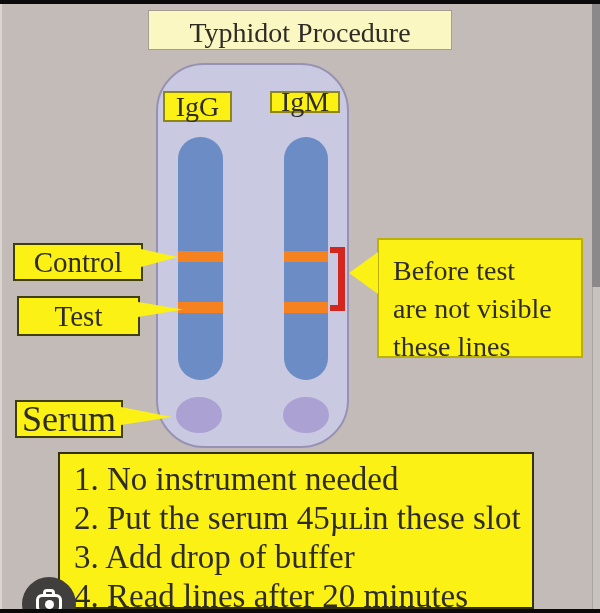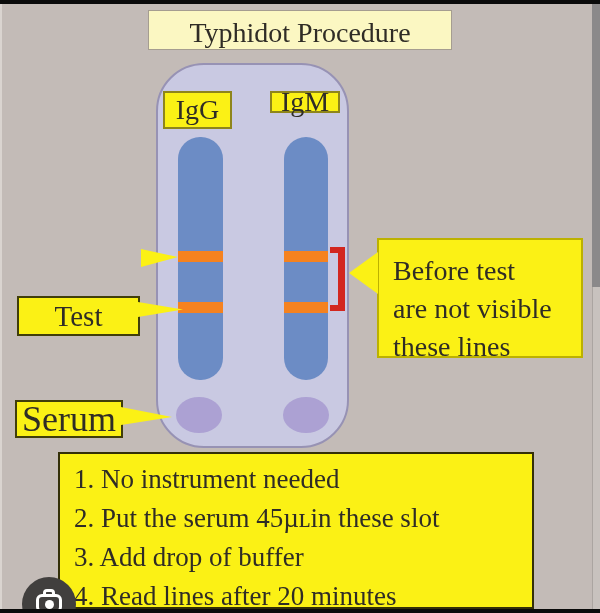--- a/index.html
+++ b/index.html
@@ -42,21 +42,21 @@
   #igm-tline{left:284px;top:302px;width:44px;}
   .well{width:46px;height:36px;top:397px;background:#ACA1D3;border-radius:50%;}
   #well-left{left:176px;}
   #well-right{left:283px;}
   
   .ylabel{
     background:#FBF115;border:2px solid #6E6710;
     display:flex;align-items:center;justify-content:center;
     box-sizing:border-box;font-size:28px;
   }
-  #igg-label{left:163px;top:91px;width:69px;height:38px;border-color:#8E851B;}
+  #igg-label{left:163px;top:91px;width:69px;height:31px;border-color:#8E851B;}
   #igm-label{left:270px;top:91px;width:70px;height:22px;border-color:#8E851B;}
   #control-label{left:13px;top:243px;width:130px;height:38px;font-size:29px;border-color:#403E0A;}
   #test-label{left:17px;top:296px;width:123px;height:40px;font-size:29px;border-color:#403E0A;}
   #serum-label{left:15px;top:400px;width:108px;height:38px;font-size:36px;border-color:#403E0A;}
   .pointer{background:#FBF115;}
   #control-pointer{left:141px;top:249px;width:37px;height:18px;clip-path:polygon(0 0,100% 45%,0 100%);}
   #test-pointer{left:138px;top:302px;width:45px;height:15px;clip-path:polygon(0 0,100% 50%,0 100%);}
   #serum-pointer{left:121px;top:407px;width:51px;height:18px;clip-path:polygon(0 0,100% 55%,0 100%);}
   
   #bracket{
@@ -67,21 +67,21 @@
   #note-box{
     left:377px;top:238px;width:206px;height:120px;
     background:#FBF115;border:2px solid #BCB100;box-sizing:border-box;
     padding:12px 0 0 14px;font-size:28px;line-height:38px;
   }
   #note-pointer{left:349px;top:252px;width:29px;height:42px;clip-path:polygon(100% 0,0 50%,100% 100%);z-index:5;}
   
   #instructions-box{
     left:58px;top:452px;width:476px;height:157px;
     background:#FBF115;border:2px solid #332F08;box-sizing:border-box;
-    padding:6px 0 0 14px;font-size:27px;line-height:39px;
+    padding:6px 0 0 14px;font-size:33px;line-height:39px;
   }
   #instructions-box div{white-space:nowrap;}
   
   #lens-button{
     left:22px;top:577px;width:54px;height:54px;border-radius:50%;
     background:#413F3E;z-index:50;cursor:pointer;
   }
   #cam-body{
     position:absolute;left:14px;top:17px;width:26px;height:19px;
     border:3px solid #fff;border-radius:6px;box-sizing:border-box;
@@ -120,20 +120,23 @@
   <div class="abs well" id="well-left"></div>
   <div class="abs well" id="well-right"></div>
 
   <div class="abs ylabel" id="igg-label">
     <span>IgG</span>
   </div>
   <div class="abs ylabel" id="igm-label">
     <span>IgM</span>
   </div>
 
+  <div class="abs ylabel" id="control-label">
+    <span>Control</span>
+  </div>
   <div class="abs pointer" id="control-pointer"></div>
 
   <div class="abs ylabel" id="test-label">
     <span>Test</span>
   </div>
   <div class="abs pointer" id="test-pointer"></div>
 
   <div class="abs ylabel" id="serum-label">
     <span>Serum</span>
   </div>

